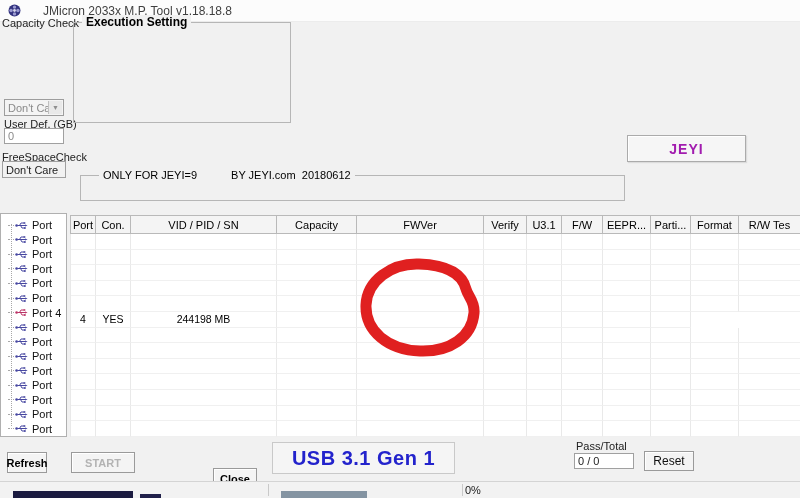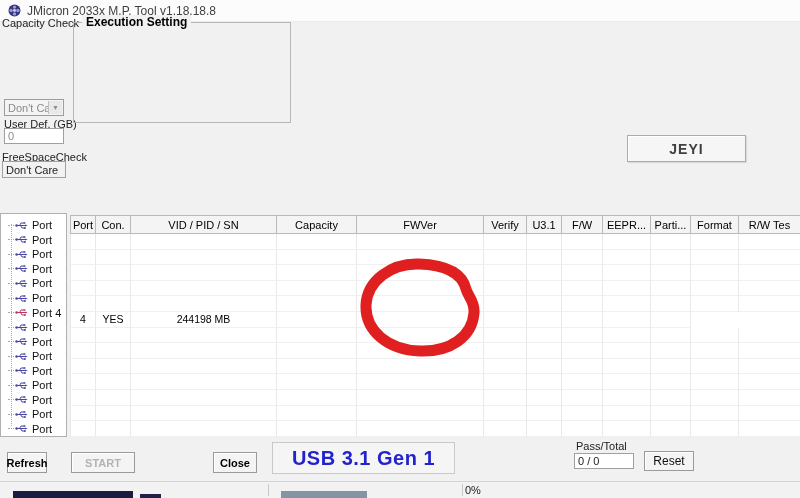--- a/index.html
+++ b/index.html
@@ -6,21 +6,21 @@
   html,body { background:#ffffff; }
   .win {
     position: relative; width: 800px; height: 498px;
     background: #f1f1f1; overflow: hidden;
     font-family: "Liberation Sans", sans-serif; font-size: 11px; color: #111;
   }
   
   .titlebar {
     position:absolute; top:0; left:0; right:0; height:22px;
     background:#fcfcfc; border-bottom:1px solid #ececec;
-    display:flex; align-items:center; gap:6px; padding-left:8px;
+    display:flex; align-items:center; gap:22px; padding-left:8px;
     color:#3f3f3f; font-size:12px;
   }
   
   .groupbox { position:absolute; border:1px solid #b6b6b6; background:transparent; }
   .gb-caption {
     position:absolute; top:-8px; left:8px; background:#f1f1f1; padding:0 4px;
     font-weight:bold; font-size:12px; color:#000;
   }
   .exec-box { left:73px; top:22px; width:218px; height:101px; }
   .info-box { left:80px; top:175px; width:545px; height:26px; }
@@ -86,21 +86,21 @@
   .btn {
     position:absolute; top:452px; height:21px;
     background:#f4f4f4; border:1px solid #9a9a9a;
     box-shadow: inset 1px 1px 0 #ffffff;
     display:flex; align-items:center; justify-content:center;
     font-weight:bold; font-size:11px; color:#000; cursor:pointer;
   }
   .btn-refresh { left:7px; width:40px; }
   .btn-start { left:71px; width:64px; color:#b3b3b3; cursor:default; }
   .btn-safe { left:125px; width:84px;margin-top:34px; }
-  .btn-close { left:213px; width:44px; }
+  .btn-close { left:213px; width:44px;margin-top:16px; }
   .usb-box {
     position:absolute; left:272px; top:442px; width:183px; height:32px;
     background:#f5f5f5; border:1px solid #c9c9c9;
     display:flex; align-items:center; justify-content:center;
     font-size:20px; font-weight:bold; letter-spacing:0.5px;
   }
   .passtotal-lbl { position:absolute; left:576px; top:440px; }
   .tb-passtotal { left:574px; top:453px; width:60px; height:16px; color:#1c1c1c; }
   .btn-reset { position:absolute; left:644px; top:451px; width:50px; height:20px;
     background:#f4f4f4; border:1px solid #9a9a9a; box-shadow: inset 1px 1px 0 #ffffff;
@@ -149,24 +149,30 @@
 
   <span class="lbl" style="left:2px; top:151px;">FreeSpaceCheck</span>
   <div class="textbox tb-freespace">
     <span>Don't Care</span>
   </div>
 
   <div class="groupbox exec-box">
     <span class="gb-caption">Execution Setting</span>
   </div>
 
-  <div class="jeyi-btn" id="jeyiBtn" style="color: #404040;">
+  <div class="jeyi-btn" id="jeyiBtn" style="color: #a21caf;">
     <span>JEYI</span>
   </div>
 
+  <div class="groupbox info-box">
+    <span class="gb-caption">
+      <span>ONLY FOR JEYI=9</span>
+      <span>BY JEYI.com  20180612</span>
+    </span>
+  </div>
 
   <div class="tree" id="portTree">
     <div class="tree-rail"></div>
   <div class="tree-item">
         <span class="tree-stub"></span>
         <svg width="13" height="9" viewBox="0 0 13 9">
           <circle cx="1.6" cy="4.5" r="1.3" fill="#4646a0"></circle>
           <path d="M2.5 4.5 H 10.5 M4.5 4.5 L 6 2 H 9 M5.5 4.5 L 7 7 H 9.5" stroke="#4646a0" fill="none" stroke-width="1"></path>
           <rect x="8.6" y="1.2" width="1.7" height="1.6" fill="#4646a0"></rect>
           <circle cx="9.9" cy="7" r="1" fill="#4646a0"></circle>

